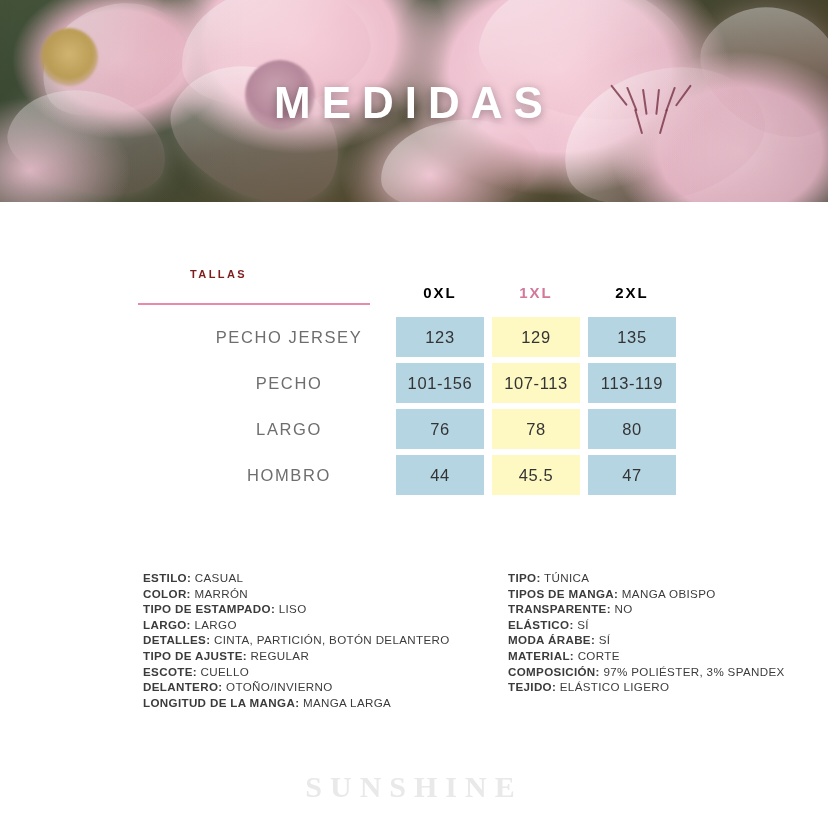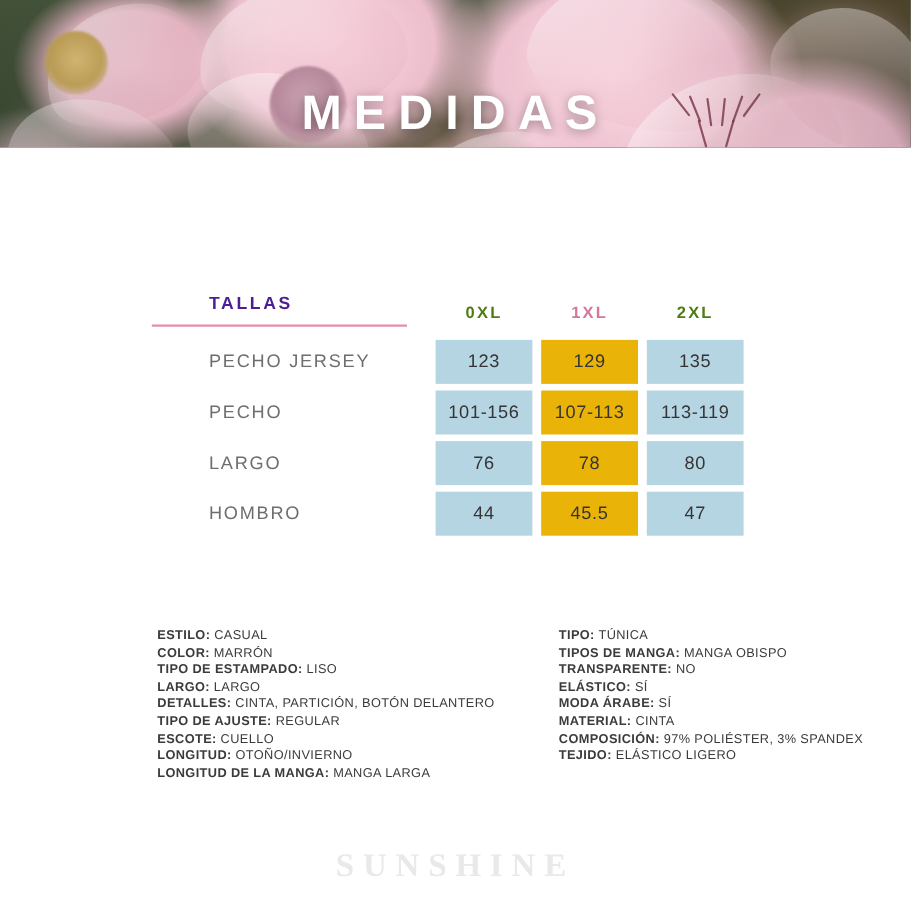--- a/index.html
+++ b/index.html
@@ -12,21 +12,21 @@
     background: #ffffff;
     font-family: "Liberation Sans", sans-serif;
     overflow: hidden;
     position: relative;
   }
 
   
   .hero {
     position: relative;
     width: 828px;
-    height: 134px;
+    height: 202px;
     overflow: hidden;
     background: #2f3a2c;
   }
   .hero-bg {
     position: absolute;
     inset: 0;
     background:
       radial-gradient(ellipse 150px 110px at 120px 60px, #f3c9d4 0%, #eab8c6 45%, rgba(234,184,198,0) 72%),
       radial-gradient(ellipse 190px 150px at 300px 40px, #f6d3dc 0%, #edbfcd 50%, rgba(237,191,205,0) 76%),
       radial-gradient(ellipse 230px 170px at 560px 70px, #f7d6df 0%, #eec2d0 48%, rgba(238,194,208,0) 74%),
@@ -113,63 +113,63 @@
     padding: 0;
   }
   .hdr-tallas {
     width: 250px;
     text-align: left;
     vertical-align: bottom;
     padding-bottom: 6px !important;
   }
   .hdr-tallas .label {
     display: block;
-    color: #4c1d95;
-    font-size: 16px;
+    color: #7f1d1d;
+    font-size: 11px;
     font-weight: bold;
     letter-spacing: 2.4px;
     padding-left: 52px;
-    padding-bottom: 9px;
+    padding-bottom: 23px;
   }
   .hdr-tallas .rule {
     display: block;
     height: 2px;
     width: 232px;
     background: #e98aa8;
   }
   .col-hdr {
     width: 88px;
     text-align: center;
     vertical-align: bottom;
     font-size: 15px;
     font-weight: bold;
     letter-spacing: 2px;
     padding-bottom: 10px !important;
   }
-  .col-hdr.blue { color: #4d7c0f; }
+  .col-hdr.blue { color: #000000; }
   .col-hdr.pink { color: #d3789a; }
 
   .row-label {
-    text-align: left;
+    text-align: center;
     color: #6e6e6e;
     font-size: 16.5px;
     letter-spacing: 1.6px;
     padding-left: 52px !important;
     height: 40px;
   }
   .cell {
     height: 40px;
     text-align: center;
     vertical-align: middle;
     font-size: 16.5px;
     color: #343434;
     letter-spacing: 0.6px;
   }
   .cell.blue { background: #b6d5e3; }
-  .cell.pink { background: #eab308; }
+  .cell.pink { background: #fef9c3; }
 
   
   .specs {
     position: absolute;
     top: 570px;
     left: 0;
     width: 828px;
     font-size: 11.6px;
     color: #3b3b3b;
     letter-spacing: 0.35px;
@@ -276,30 +276,30 @@
 
 <div class="specs">
   <div class="col left">
     <div class="line"><span class="k">ESTILO:</span> <span class="v">CASUAL</span></div>
     <div class="line"><span class="k">COLOR:</span> <span class="v">MARRÓN</span></div>
     <div class="line"><span class="k">TIPO DE ESTAMPADO:</span> <span class="v">LISO</span></div>
     <div class="line"><span class="k">LARGO:</span> <span class="v">LARGO</span></div>
     <div class="line"><span class="k">DETALLES:</span> <span class="v">CINTA, PARTICIÓN, BOTÓN DELANTERO</span></div>
     <div class="line"><span class="k">TIPO DE AJUSTE:</span> <span class="v">REGULAR</span></div>
     <div class="line"><span class="k">ESCOTE:</span> <span class="v">CUELLO</span></div>
-    <div class="line"><span class="k">LONGITUD:</span> <span class="v">OTOÑO/INVIERNO</span></div>
+    <div class="line"><span class="k">DELANTERO:</span> <span class="v">OTOÑO/INVIERNO</span></div>
     <div class="line"><span class="k">LONGITUD DE LA MANGA:</span> <span class="v">MANGA LARGA</span></div>
   </div>
   <div class="col right">
     <div class="line"><span class="k">TIPO:</span> <span class="v">TÚNICA</span></div>
     <div class="line"><span class="k">TIPOS DE MANGA:</span> <span class="v">MANGA OBISPO</span></div>
     <div class="line"><span class="k">TRANSPARENTE:</span> <span class="v">NO</span></div>
     <div class="line"><span class="k">ELÁSTICO:</span> <span class="v">SÍ</span></div>
     <div class="line"><span class="k">MODA ÁRABE:</span> <span class="v">SÍ</span></div>
-    <div class="line"><span class="k">MATERIAL:</span> <span class="v">CINTA</span></div>
+    <div class="line"><span class="k">MATERIAL:</span> <span class="v">CORTE</span></div>
     <div class="line"><span class="k">COMPOSICIÓN:</span> <span class="v">97% POLIÉSTER, 3% SPANDEX</span></div>
     <div class="line"><span class="k">TEJIDO:</span> <span class="v">ELÁSTICO LIGERO</span></div>
   </div>
 </div>
 
 <div class="footer">
   <span class="brand">SUNSHINE</span>
 </div>
 
 </body></html>

